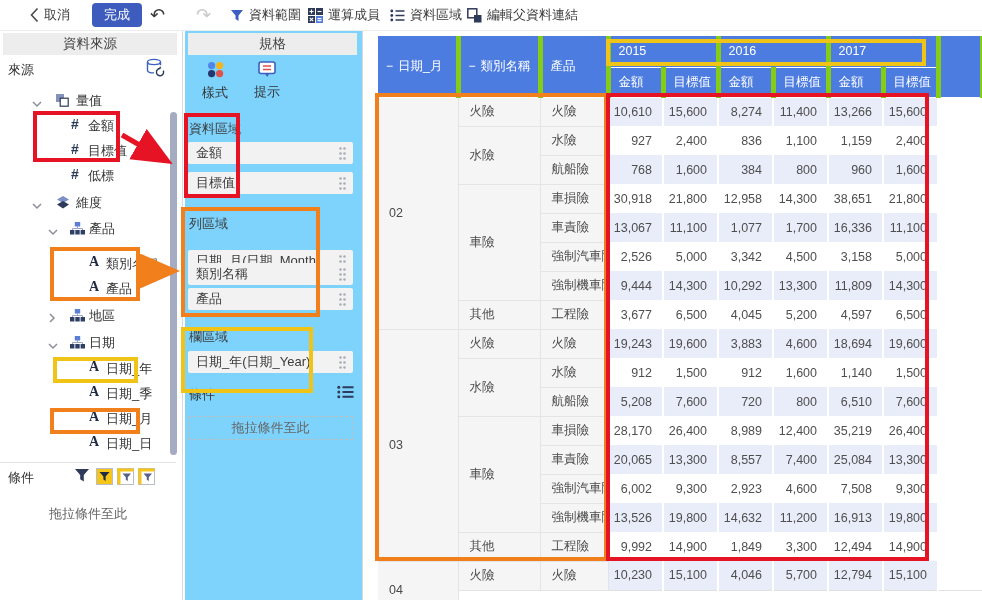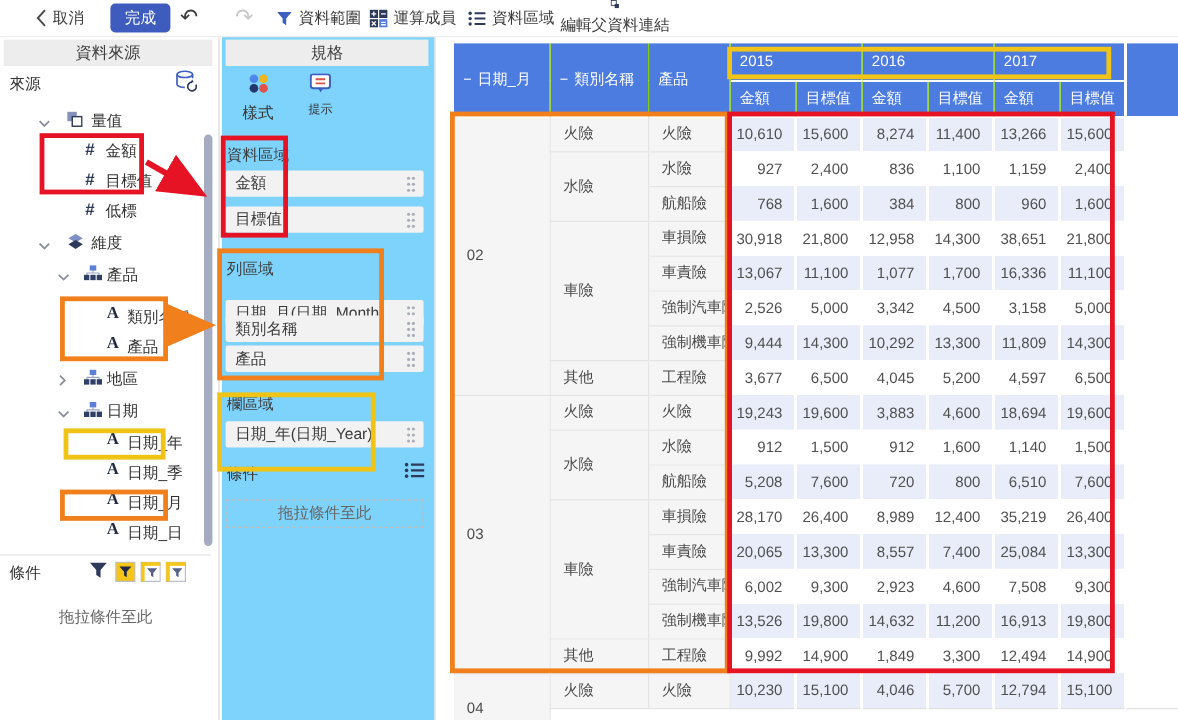--- a/index.html
+++ b/index.html
@@ -34,21 +34,21 @@
   
   .pill { position:absolute; left:3px; width:165px; height:22px; background:#f2f2f2; border-radius:2px; font-size:13px; color:#3a3a3a; line-height:22px; padding-left:8px; cursor:grab; }
   .pill .dh { position:absolute; right:6px; top:4px; }
   .sec-label { position:absolute; left:4px; font-size:13px; color:#3d3d3d; }
   .drop-box { position:absolute; left:3px; width:165px; height:24px; border:1px dashed #bdbdbd; text-align:center; line-height:22px; }
 
   
   #tablewrap { position:absolute; left:378px; top:36px; width:604px; height:564px; overflow:hidden; }
   table { border-collapse:collapse; table-layout:fixed; width:604px; }
   td,th { overflow:hidden; white-space:nowrap; }
-  .h { background:var(--hdr-blue); color:#fff; font-size:12.5px; font-weight:normal; text-align:left; padding-left:8px; border-right:1px solid #84cc16; border-bottom:1px solid #fff; }
+  .h { background:var(--hdr-blue); color:#fff; font-size:12.5px; font-weight:normal; text-align:left; padding-left:8px; border-right:5px solid #84cc16; border-bottom:1px solid #fff; }
   tr.hr1 { height:31px; } tr.hr2 { height:30px; } tr.br { height:29px; }
   .h-blank { border-left:2px solid #fff; }
   .lbl { background:#f5f5f6; color:#4a4a4a; font-size:12.5px; border-right:1px solid #e4e4e6; border-bottom:1px solid #e4e4e6; padding-left:11px; vertical-align:middle; }
   .data { font-size:12.5px; color:#4f4f4f; text-align:right; padding-right:10px; border-right:2px solid #fff; }
   .stripe { background:var(--stripe); }
   .blankcol { background:#fff; }
   .fill td { background:#fff; border-top:1px solid #e0e0e0; }
   .minus { color:#fff; margin-right:5px; font-size:12px; }
 
   
@@ -100,21 +100,21 @@
     </div>
     <div class="tb-item" style="left:390px;">
       <svg width="15" height="13" viewBox="0 0 15 13">
         <circle cx="1.8" cy="2" r="1.4" fill="#2e3a59"></circle>
           <circle cx="1.8" cy="6.5" r="1.4" fill="#2e3a59"></circle>
           <circle cx="1.8" cy="11" r="1.4" fill="#2e3a59"></circle>
         <path d="M5.5 2h9M5.5 6.5h9M5.5 11h9" stroke="#2e3a59" stroke-width="1.7"></path>
       </svg>
       <span>資料區域</span>
     </div>
-    <div class="tb-item" style="left:467px;flex-direction:column;">
+    <div class="tb-item" style="left:467px;">
       <svg width="15" height="15" viewBox="0 0 15 15">
         <rect x="0.8" y="0.8" width="9" height="9" fill="none" stroke="#2e3a59" stroke-width="1.5"></rect>
         <rect x="7" y="7" width="7.5" height="7.5" fill="#2e3a59"></rect>
       </svg>
       <span>編輯父資料連結</span>
     </div>
   </div>
 
   <div id="sidebar">
     <div class="panel-bar">資料來源</div>
@@ -269,21 +269,21 @@
           <circle cx="12.6" cy="12.6" r="3.6" fill="#e0514a"></circle>
       </svg>
       <div style="font-size:13px; margin-top:2px;">樣式</div>
     </div>
     <div class="abs" style="left:62px; top:30px; width:40px; text-align:center;">
       <svg width="18" height="17" viewBox="0 0 18 17">
         <rect x="1" y="1" width="16" height="11.5" rx="2" fill="#fff" stroke="#3d5fc0" stroke-width="1.6"></rect>
         <path d="M5 5h8M5 8.5h8" stroke="#e0514a" stroke-width="1.6"></path>
         <path d="M7 12.5l2.2 3.4 2.2-3.4z" fill="#3d5fc0"></path>
       </svg>
-      <div style="font-size:10px; margin-top:1px;">提示</div>
+      <div style="font-size:13px; margin-top:1px;">提示</div>
     </div>
     <div id="spec-sections">
         <div class="sec-label" style="top: 89px;">資料區域</div>
         <div class="pill" style="top: 111px;"><span>金額</span><span class="dh"><svg width="9" height="15" viewBox="0 0 9 15">
               <g fill="#a9adb8">
                 <circle cx="2.5" cy="2.5" r="1.3"></circle>
                 <circle cx="6.5" cy="2.5" r="1.3"></circle>
                 <circle cx="2.5" cy="7.5" r="1.3"></circle>
                 <circle cx="6.5" cy="7.5" r="1.3"></circle>
                 <circle cx="2.5" cy="12.5" r="1.3"></circle>

